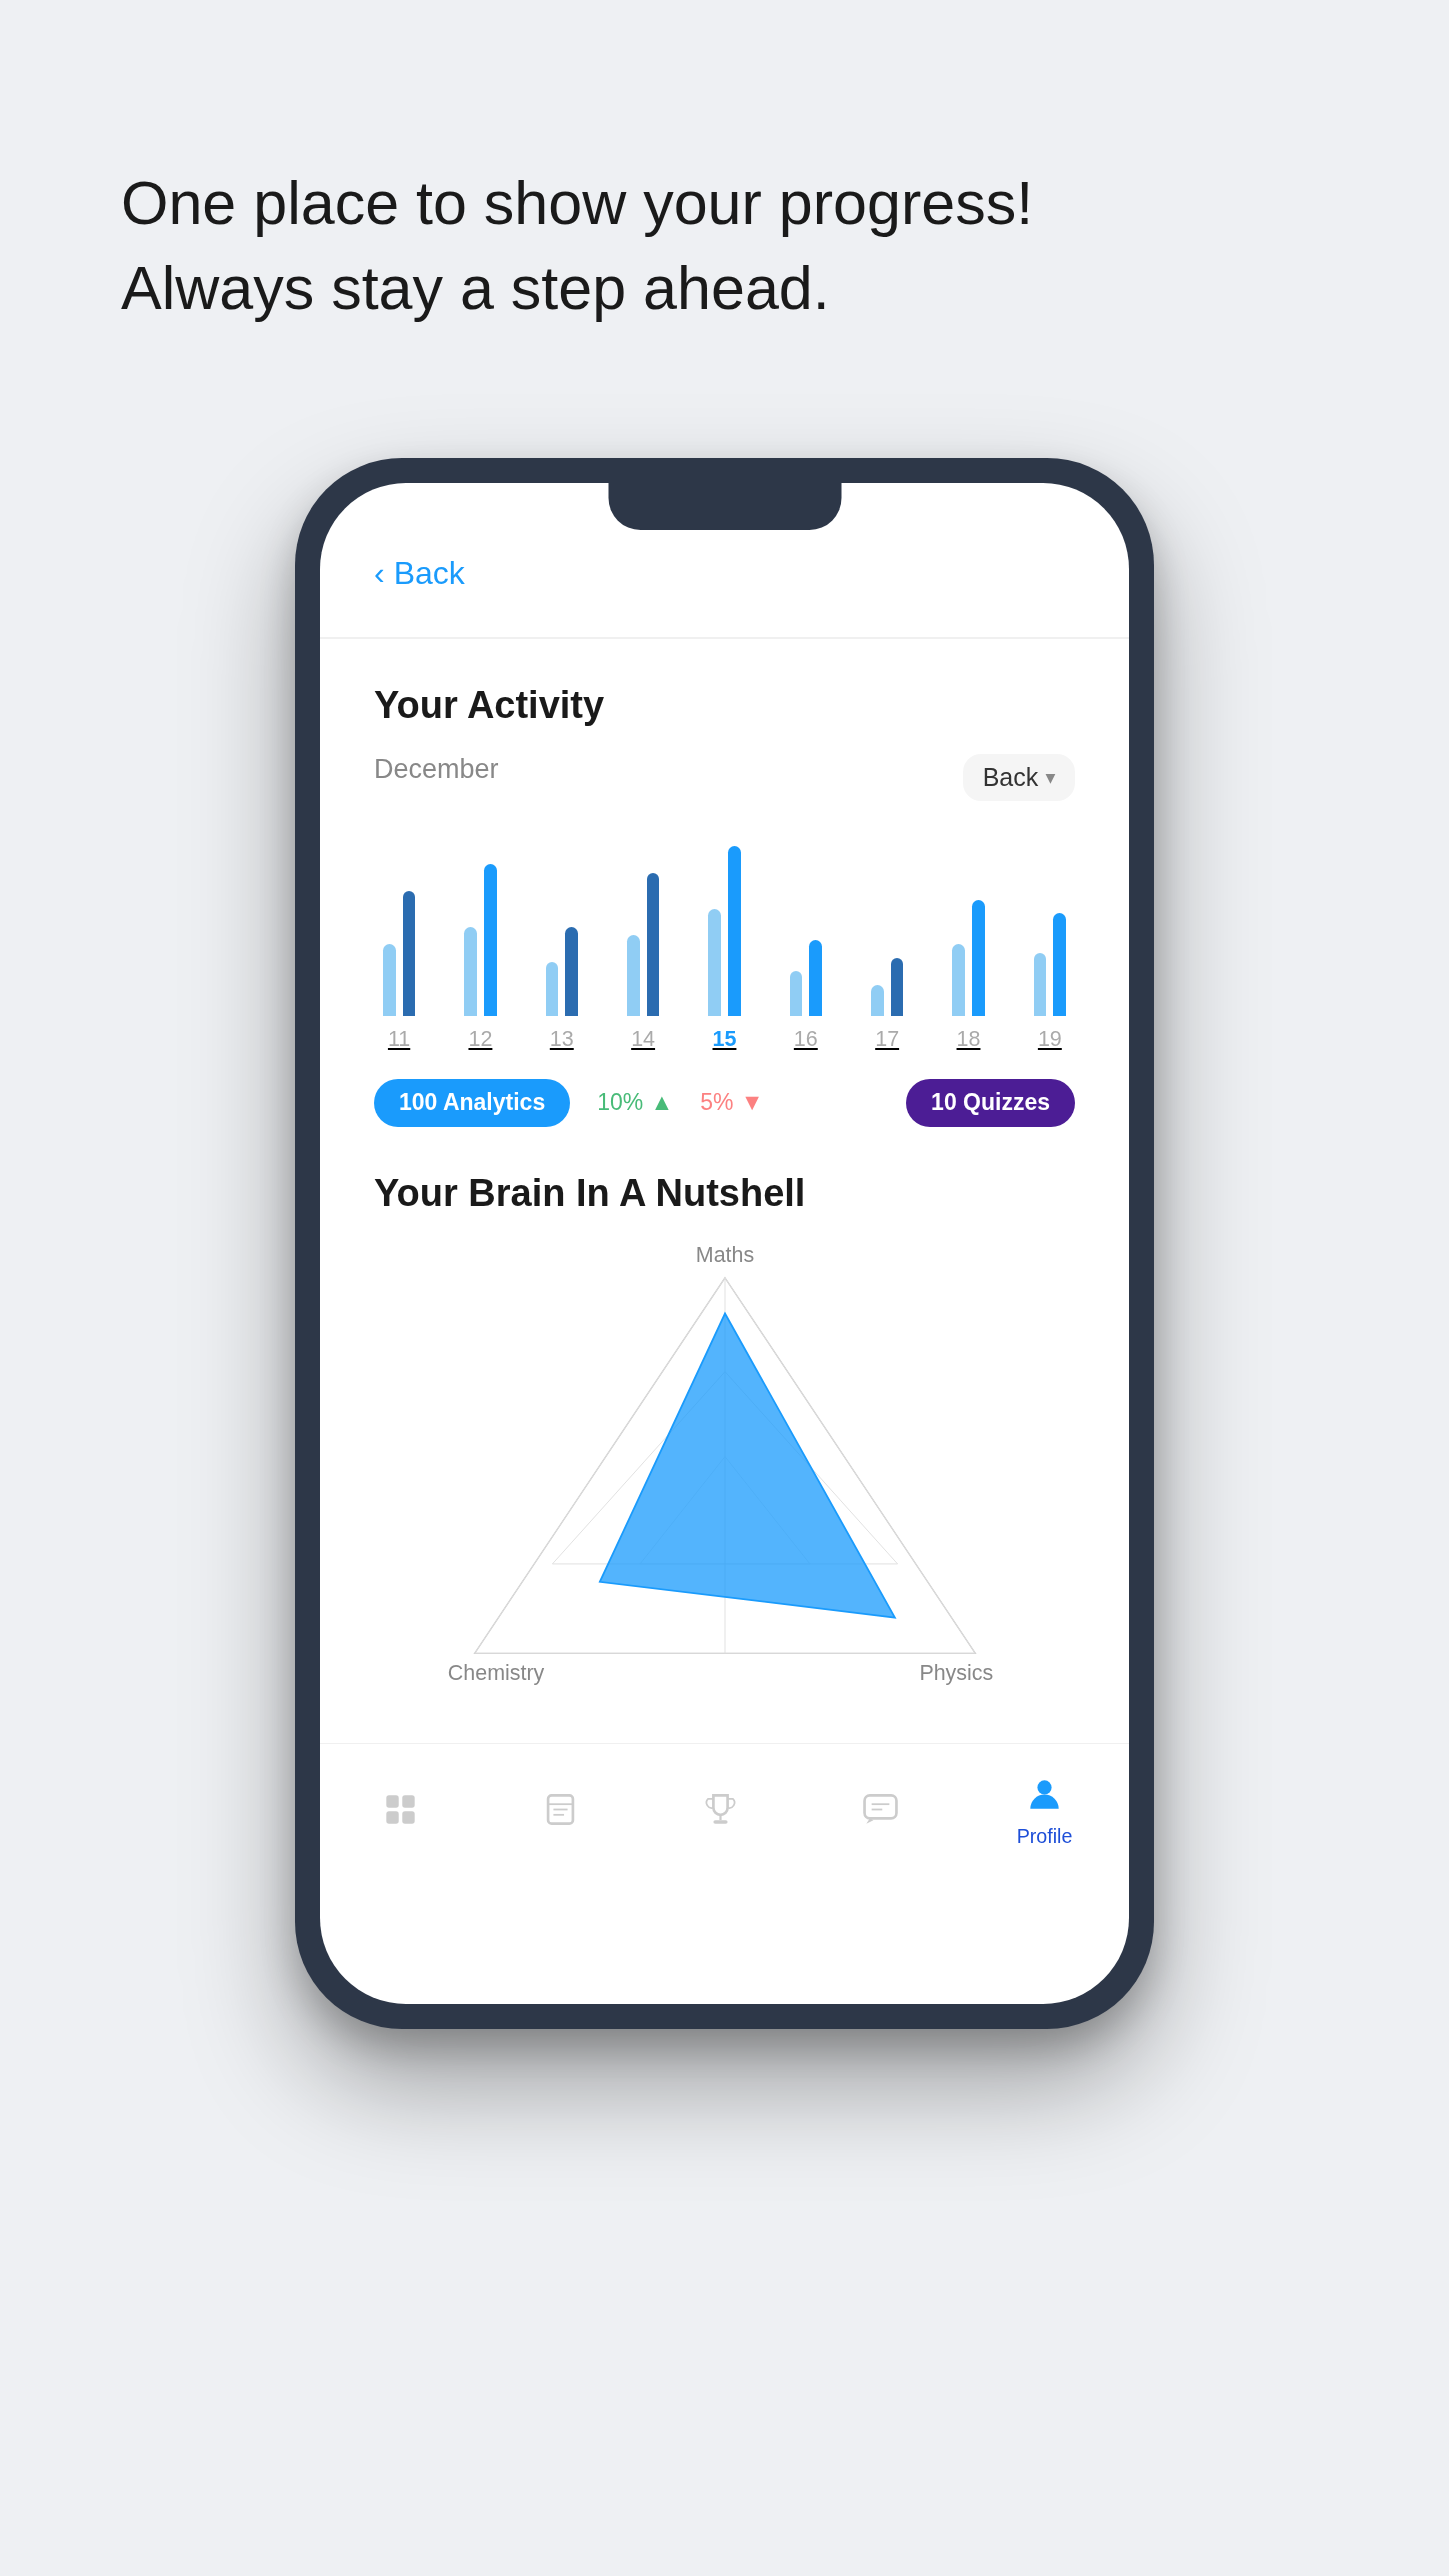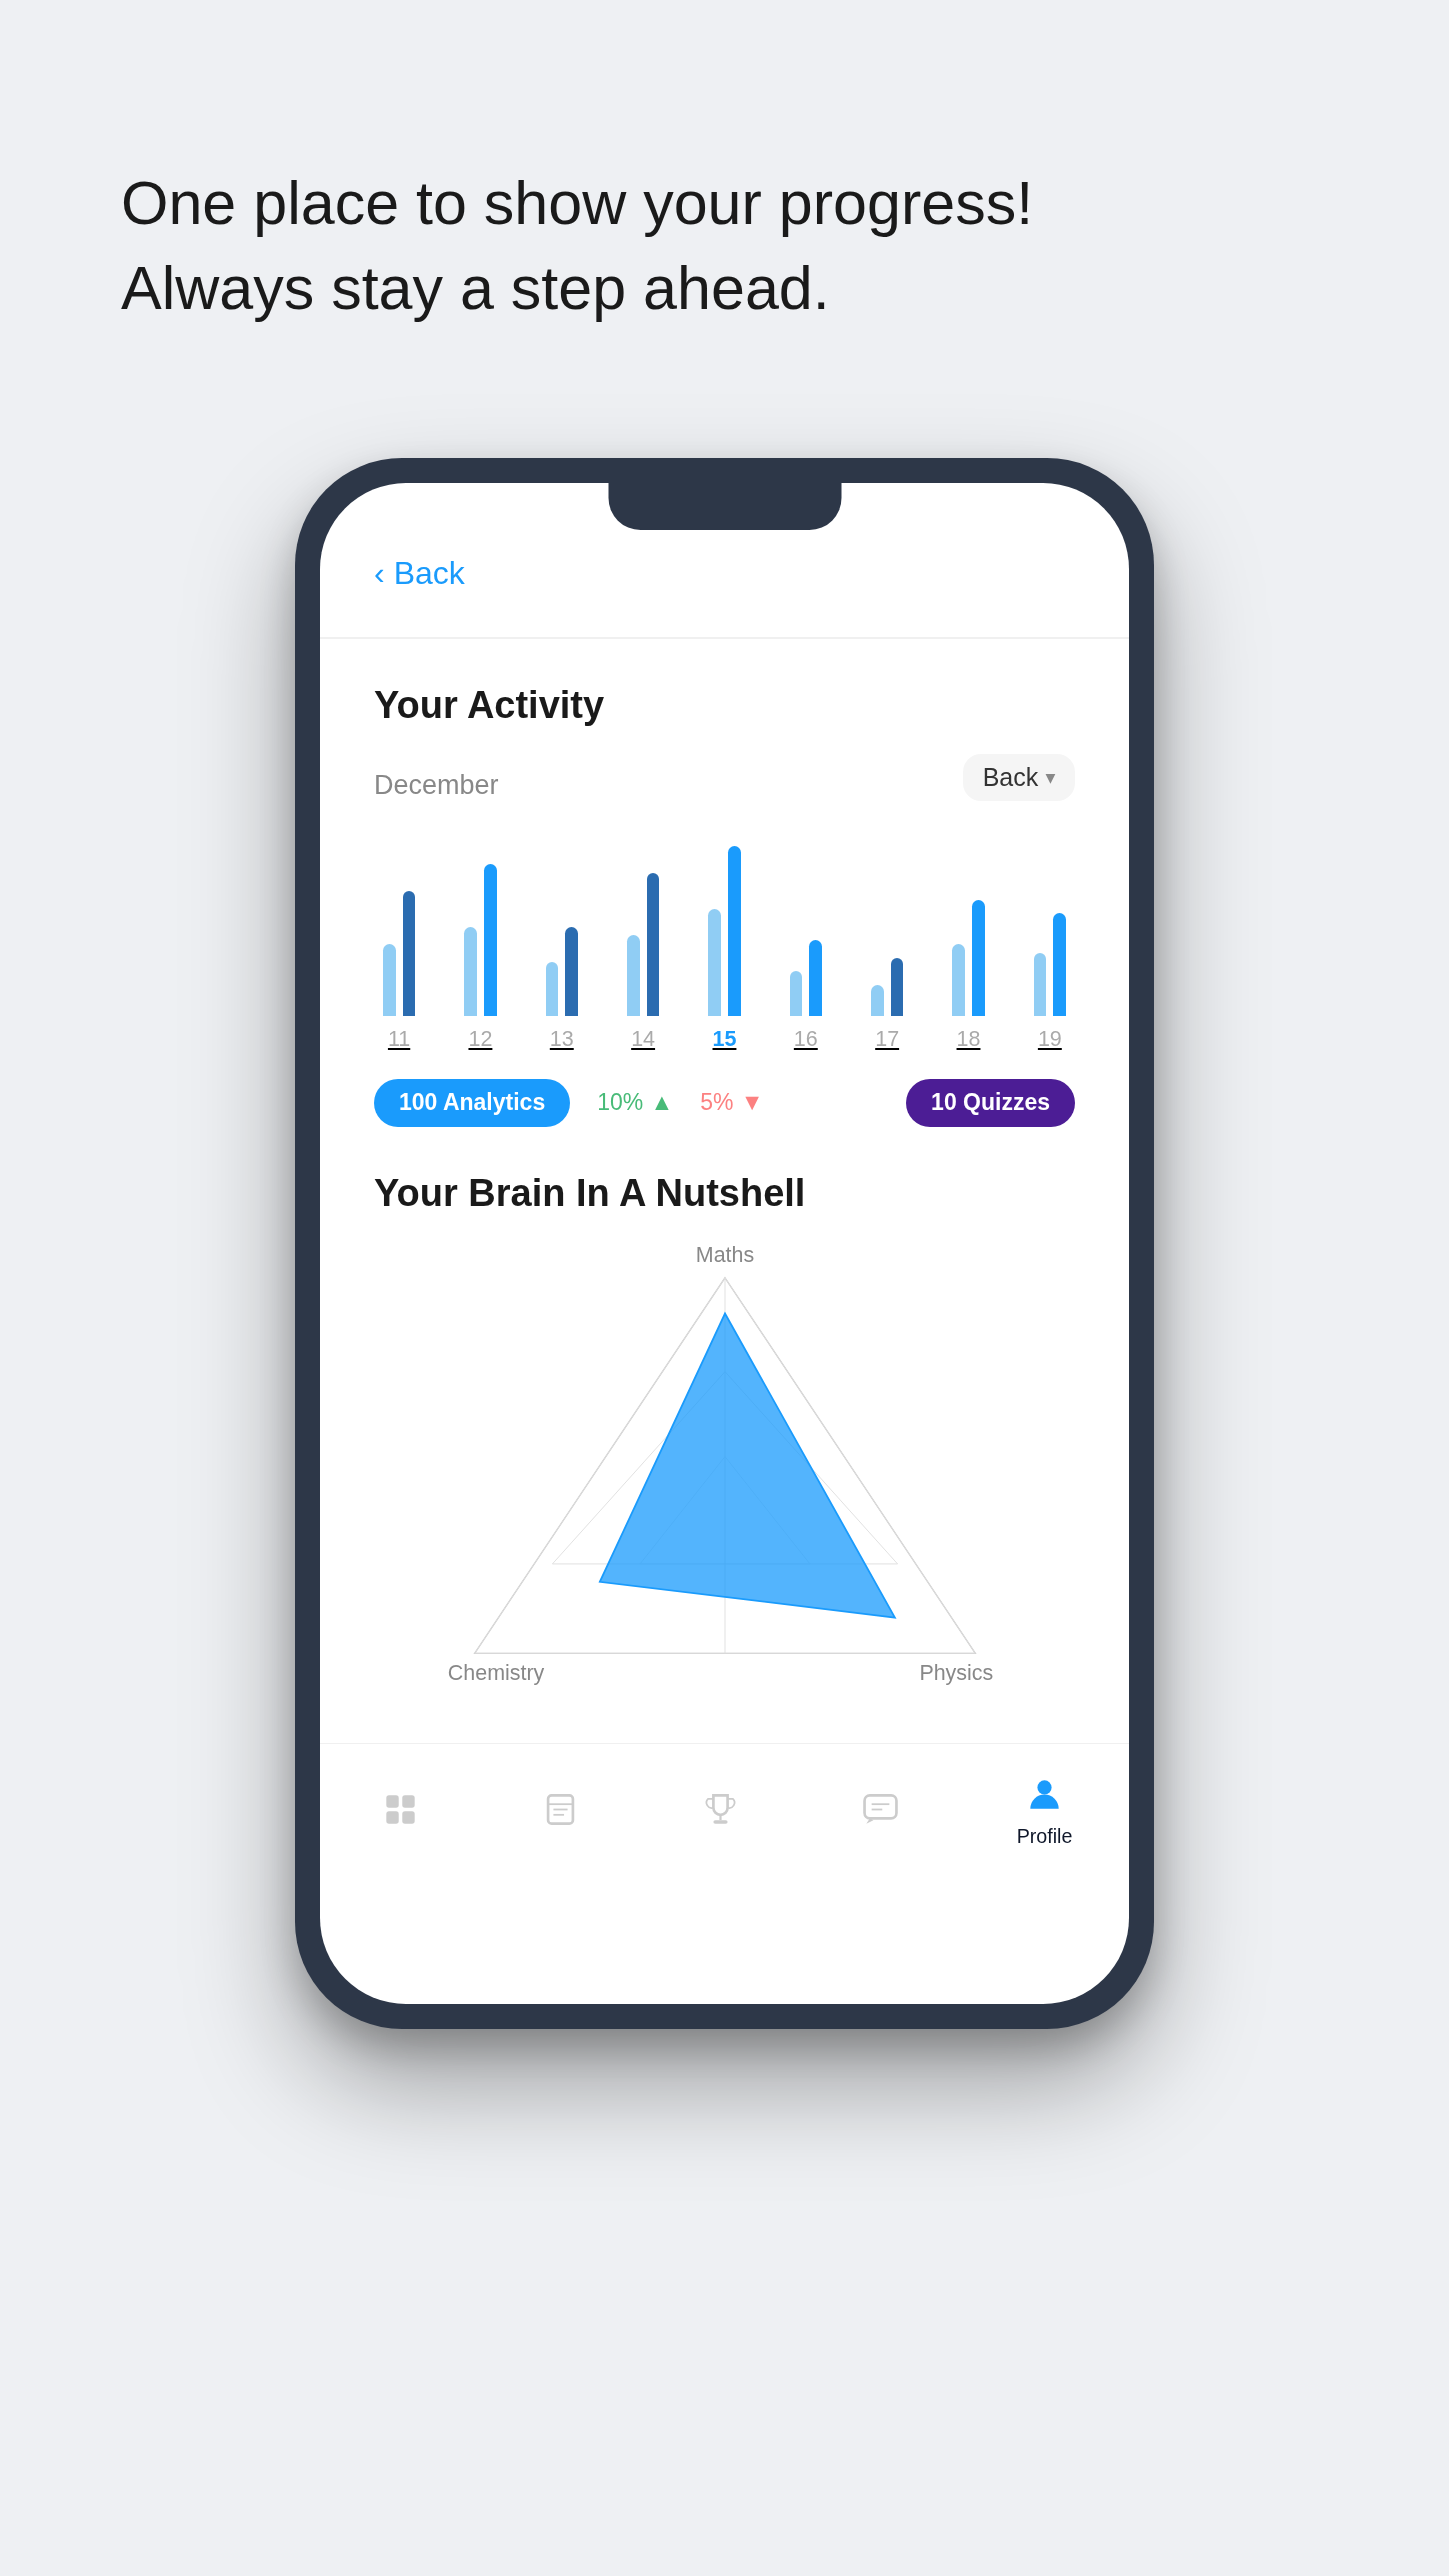--- a/index.html
+++ b/index.html
@@ -106,21 +106,21 @@
     .section-title {
       font-size: 38px;
       font-weight: 700;
       color: #1a1a1a;
       margin-bottom: 27px;
     }
 
     .activity-header {
       display: flex;
       justify-content: space-between;
-      align-items: flex-end;
+      align-items: flex-start;
       margin-bottom: 36px;
       gap: 25px;
     }
     .month-label {
       font-size: 27px;
       color: #888;
     }
     .days-selector {
       display: flex;
       align-items: center;
@@ -248,21 +248,21 @@
     }
     .nav-icon {
       width: 47px;
       height: 47px;
       display: flex;
       align-items: center;
       justify-content: center;
     }
     .nav-label {
       font-size: 19.7px;
-      color: #0f172a;
+      color: #1d4ed8;
     }
   </style>
 </head>
 <body>
 
 <div class="page-header">
   <div class="analytics-subtitle">
     <span>One place to show your progress!</span><br>
     <span>Always stay a step ahead.</span>
   </div>

